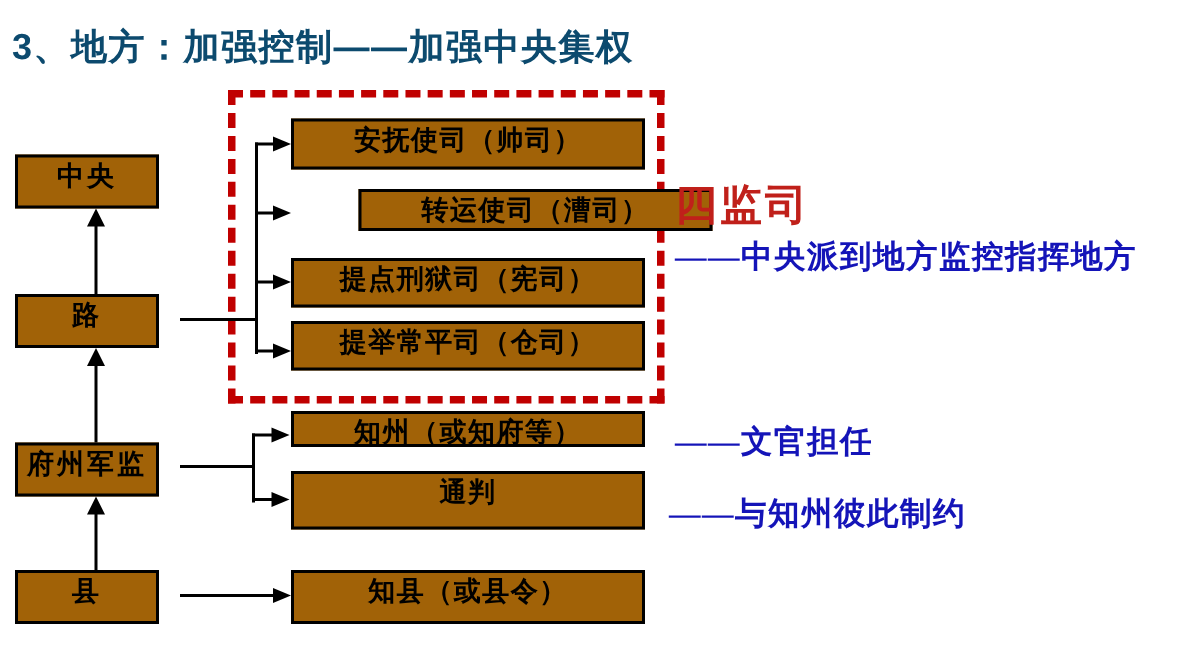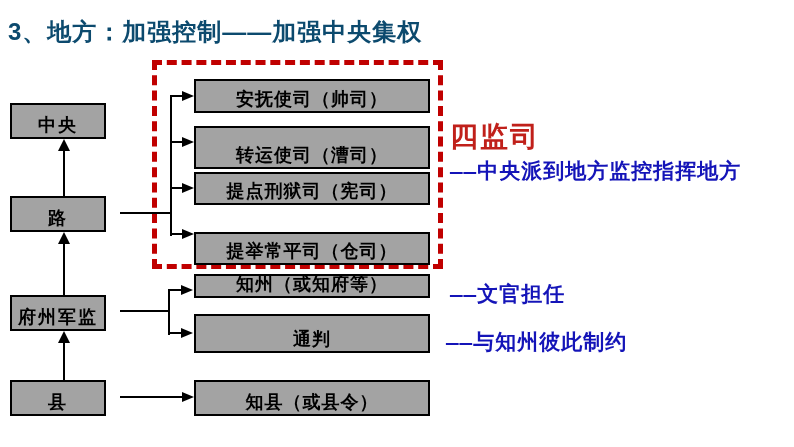--- a/index.html
+++ b/index.html
@@ -13,22 +13,22 @@
   }
   .title{
     position:absolute;left:8px;top:18px;
     font-family:"Liberation Sans","DejaVu Sans",sans-serif;
     font-weight:bold;font-size:24px;line-height:28px;
     color:#0c4a6e;letter-spacing:1px;white-space:nowrap;
   }
   .box{
     position:absolute;
     border:2px solid #000;
-    background:#a3a3a3;
-    display:flex;align-items:flex-end;justify-content:center;
+    background:#a16207;
+    display:flex;align-items:flex-start;justify-content:center;
     font-weight:bold;color:#000;white-space:nowrap;
   }
   .box.left-col{left:10px;width:96px;height:36px;font-size:18px;letter-spacing:2px;}
   .box.right-col{left:194px;width:236px;font-size:18px;letter-spacing:1px;}
   .dashed-frame{
     position:absolute;left:152px;top:60px;width:291px;height:209px;
     border:5px dashed #c00000;background:transparent;
   }
   .hline,.vline{position:absolute;background:#000;}
   .hline{height:2px;}
@@ -38,21 +38,21 @@
     border-left:6px solid transparent;border-right:6px solid transparent;
     border-bottom:12px solid #000;
   }
   .arrow-right{
     position:absolute;width:0;height:0;
     border-top:5px solid transparent;border-bottom:5px solid transparent;
     border-left:12px solid #000;
   }
   .note{position:absolute;font-weight:bold;white-space:nowrap;}
   .note.red-big{color:#c0201a;font-size:28px;letter-spacing:2px;}
-  .note.blue{color:#1414b8;font-size:21px;letter-spacing:1px;font-family:Liberation Mono, monospace;}
+  .note.blue{color:#1414b8;font-size:21px;letter-spacing:1px;}
 </style>
 </head>
 <body>
 
 <div class="stage">
 
   <div class="title">3、地方：加强控制——加强中央集权</div>
 
   <div class="box left-col" style="top:103px;">
     <span>中央</span>
@@ -65,27 +65,27 @@
   </div>
   <div class="box left-col" style="top:380px;">
     <span>县</span>
   </div>
 
   <div class="dashed-frame"></div>
 
   <div class="box right-col" style="top:79px;height:34px;">
     <span>安抚使司（帅司）</span>
   </div>
-  <div class="box right-col" style="top:126px;height:43px;">
+  <div class="box right-col" style="top:126px;height:28px;margin-left:45px;">
     <span>转运使司（漕司）</span>
   </div>
   <div class="box right-col" style="top:172px;height:33px;">
     <span>提点刑狱司（宪司）</span>
   </div>
-  <div class="box right-col" style="top:232px;height:33px;">
+  <div class="box right-col" style="top:214px;height:33px;">
     <span>提举常平司（仓司）</span>
   </div>
 
   <div class="box right-col" style="top:274px;height:24px;">
     <span>知州（或知府等）</span>
   </div>
   <div class="box right-col" style="top:314px;height:39px;">
     <span>通判</span>
   </div>
 

